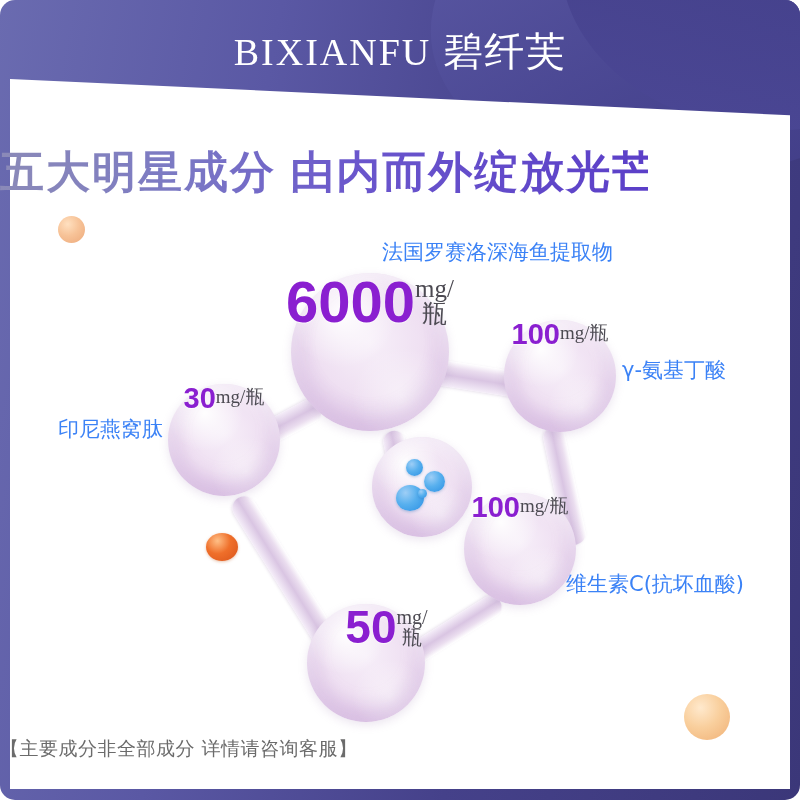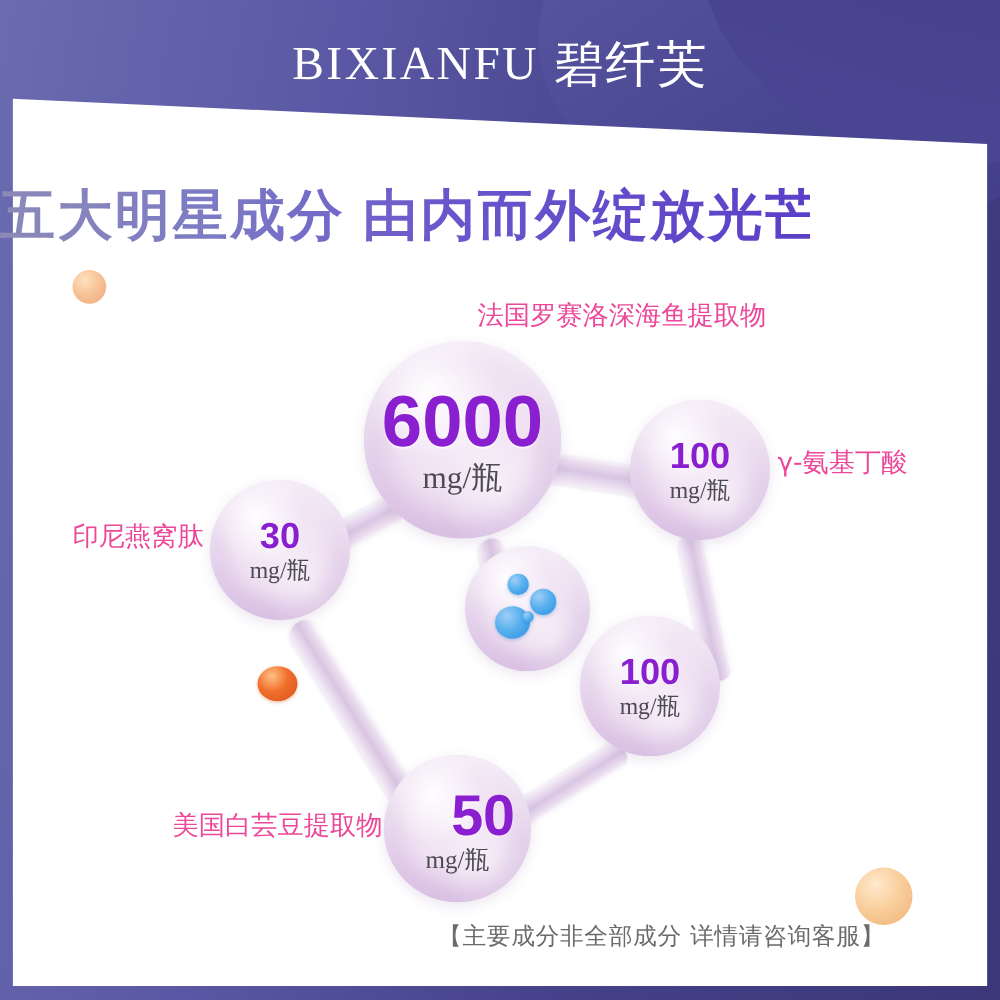--- a/index.html
+++ b/index.html
@@ -7,20 +7,21 @@
     padding: 0;
     background: #ffffff;
   }
   #page {
     position: relative;
     width: 800px;
     height: 800px;
     overflow: hidden;
     background: #ffffff;
     font-family: "Liberation Sans", "DejaVu Sans", sans-serif;
+    border-radius: 15px;
   }
 
   
   .frame-bg {
     position: absolute;
     inset: 0;
     background: linear-gradient(100deg, #6a6bb0 0%, #5a58a4 30%, #45418a 62%, #3b3779 100%);
   }
   .frame-swoosh {
     position: absolute;
@@ -126,22 +127,22 @@
     border-radius: 50%;
     background:
       radial-gradient(circle at 33% 26%, rgba(255,255,255,.96) 0%, rgba(255,255,255,.50) 16%, rgba(255,255,255,0) 34%),
       radial-gradient(circle at 70% 78%, rgba(255,255,255,.55) 0%, rgba(255,255,255,0) 30%),
       radial-gradient(circle at 50% 44%, #f7eff9 0%, #efe0f2 45%, #e0c9e8 72%, #cfaedb 92%, #e7d6ee 100%);
     box-shadow:
       inset 0 -10px 22px rgba(190,150,205,.30),
       inset 0 8px 18px rgba(255,255,255,.85),
       0 3px 10px rgba(160,130,180,.20);
     display: flex;
-    flex-direction: column;
-    align-items: center;
+    flex-direction: row;
+    align-items: flex-start;
     justify-content: center;
     text-align: center;
     line-height: 1;
   }
   .bubble .amount {
     color: #8a1fd0;
     font-weight: 700;
     font-family: "Liberation Sans", "DejaVu Sans", sans-serif;
     text-shadow: 0 1px 1px rgba(255,255,255,.7);
   }
@@ -186,40 +187,40 @@
   }
   .od3 {
     left: 684px; top: 694px; width: 46px; height: 46px;
     background: radial-gradient(circle at 36% 30%, #ffe9cd 0%, #f9cf9d 45%, #f0b075 100%);
     filter: blur(.5px);
   }
 
   
   .ing-label {
     position: absolute;
-    color: #ec4899;
+    color: #3b82f6;
     font-size: 21px;
     font-weight: 500;
     white-space: nowrap;
     z-index: 5;
     font-family: "DejaVu Sans", "Liberation Sans", sans-serif;
   }
   .lbl-fish  { left: 382px; top: 238px; }
   .lbl-gaba  { left: 622px; top: 356px; }
   .lbl-nest  { left: 58px;  top: 415px; }
   .lbl-vitc  { left: 566px; top: 570px; }
   .lbl-bean  { left: 138px; top: 646px; }
 
   
   .footnote {
     position: absolute;
     left: 0;
     top: 736px;
     width: 708px;
-    text-align: right;
+    text-align: left;
     color: #6b6b6b;
     font-size: 19px;
     letter-spacing: .5px;
     z-index: 5;
     font-family: "DejaVu Sans", "Liberation Sans", sans-serif;
     white-space: nowrap;
   }
 </style>
 </head>
 <body>
@@ -279,17 +280,17 @@
     </div>
 
     <div class="orange-drop od1"></div>
     <div class="orange-drop od2"></div>
     <div class="orange-drop od3"></div>
   </div>
 
   <div class="ing-label lbl-fish">法国罗赛洛深海鱼提取物</div>
   <div class="ing-label lbl-nest">印尼燕窝肽</div>
   <div class="ing-label lbl-gaba">γ-氨基丁酸</div>
-  <div class="ing-label lbl-bean">美国白芸豆提取物</div>
+  <div class="ing-label lbl-vitc">维生素C(抗坏血酸)</div>
 
   <div class="footnote">【主要成分非全部成分 详情请咨询客服】</div>
 
 </div>
 
 </body></html>

